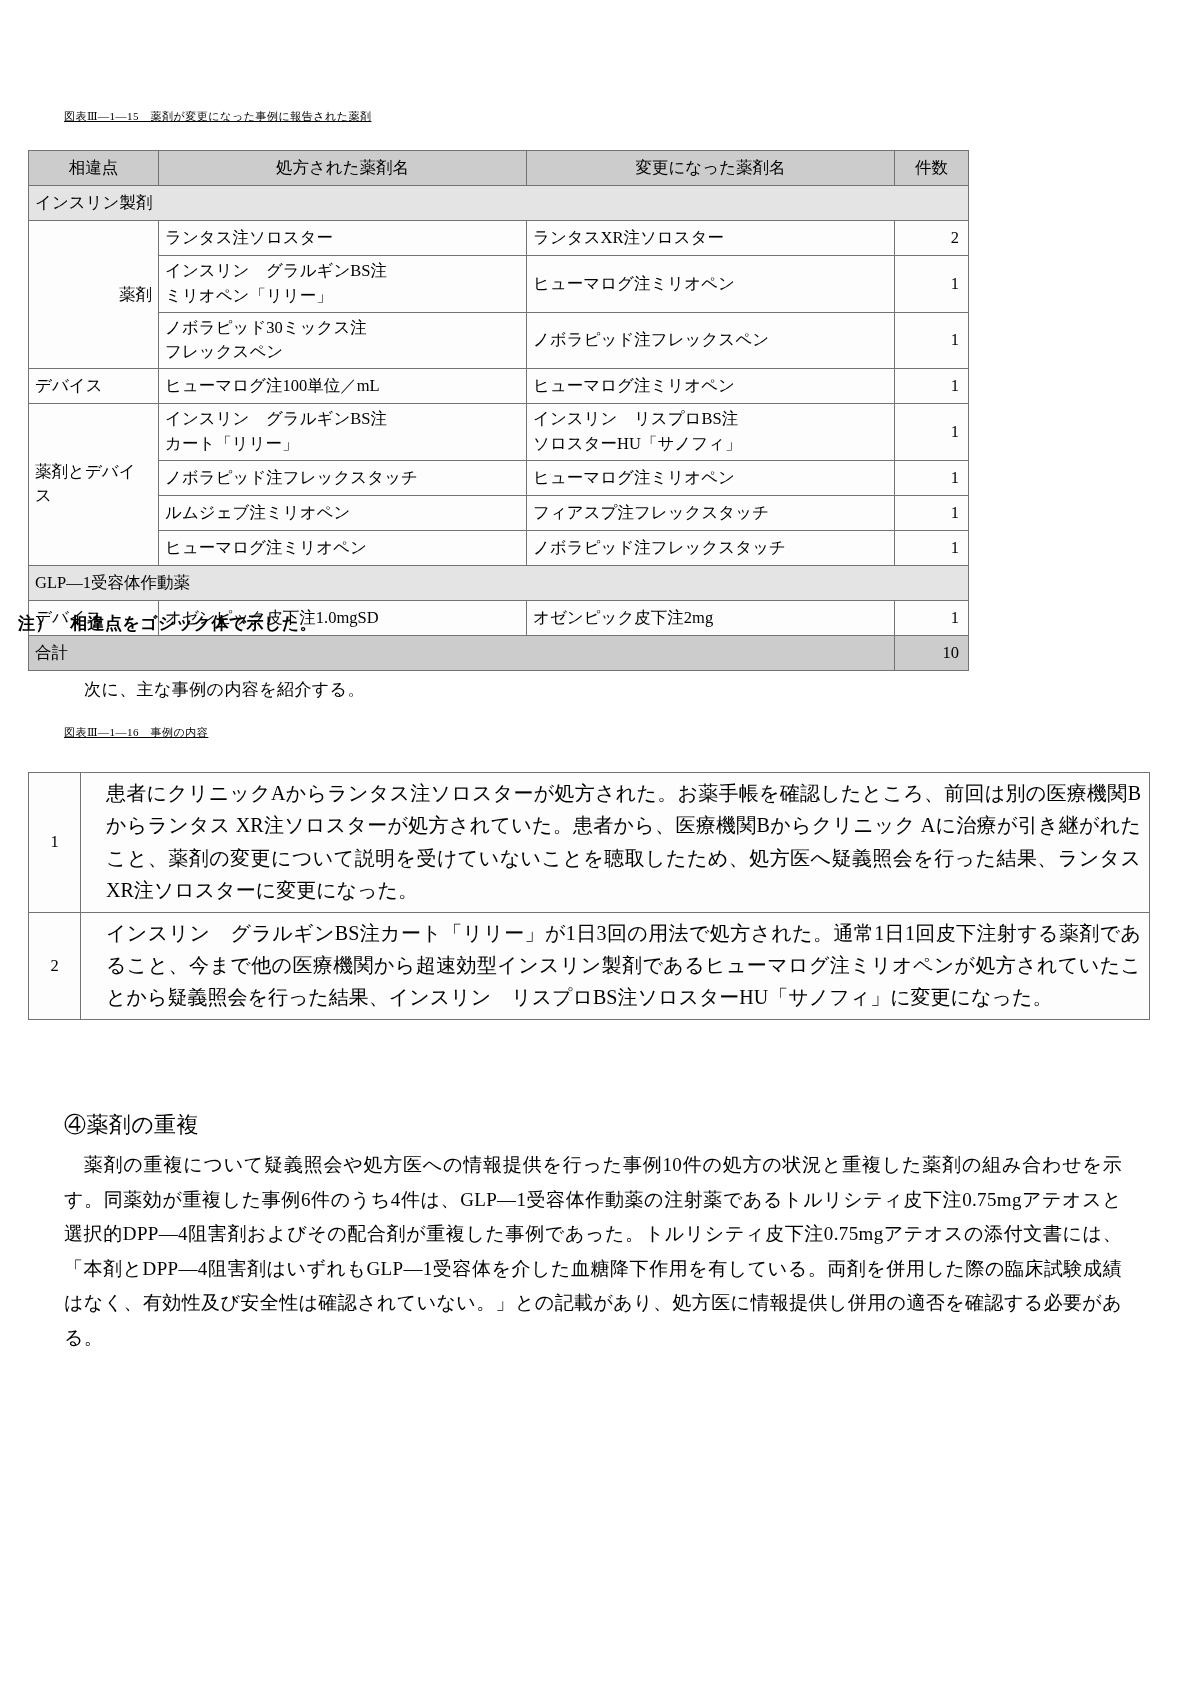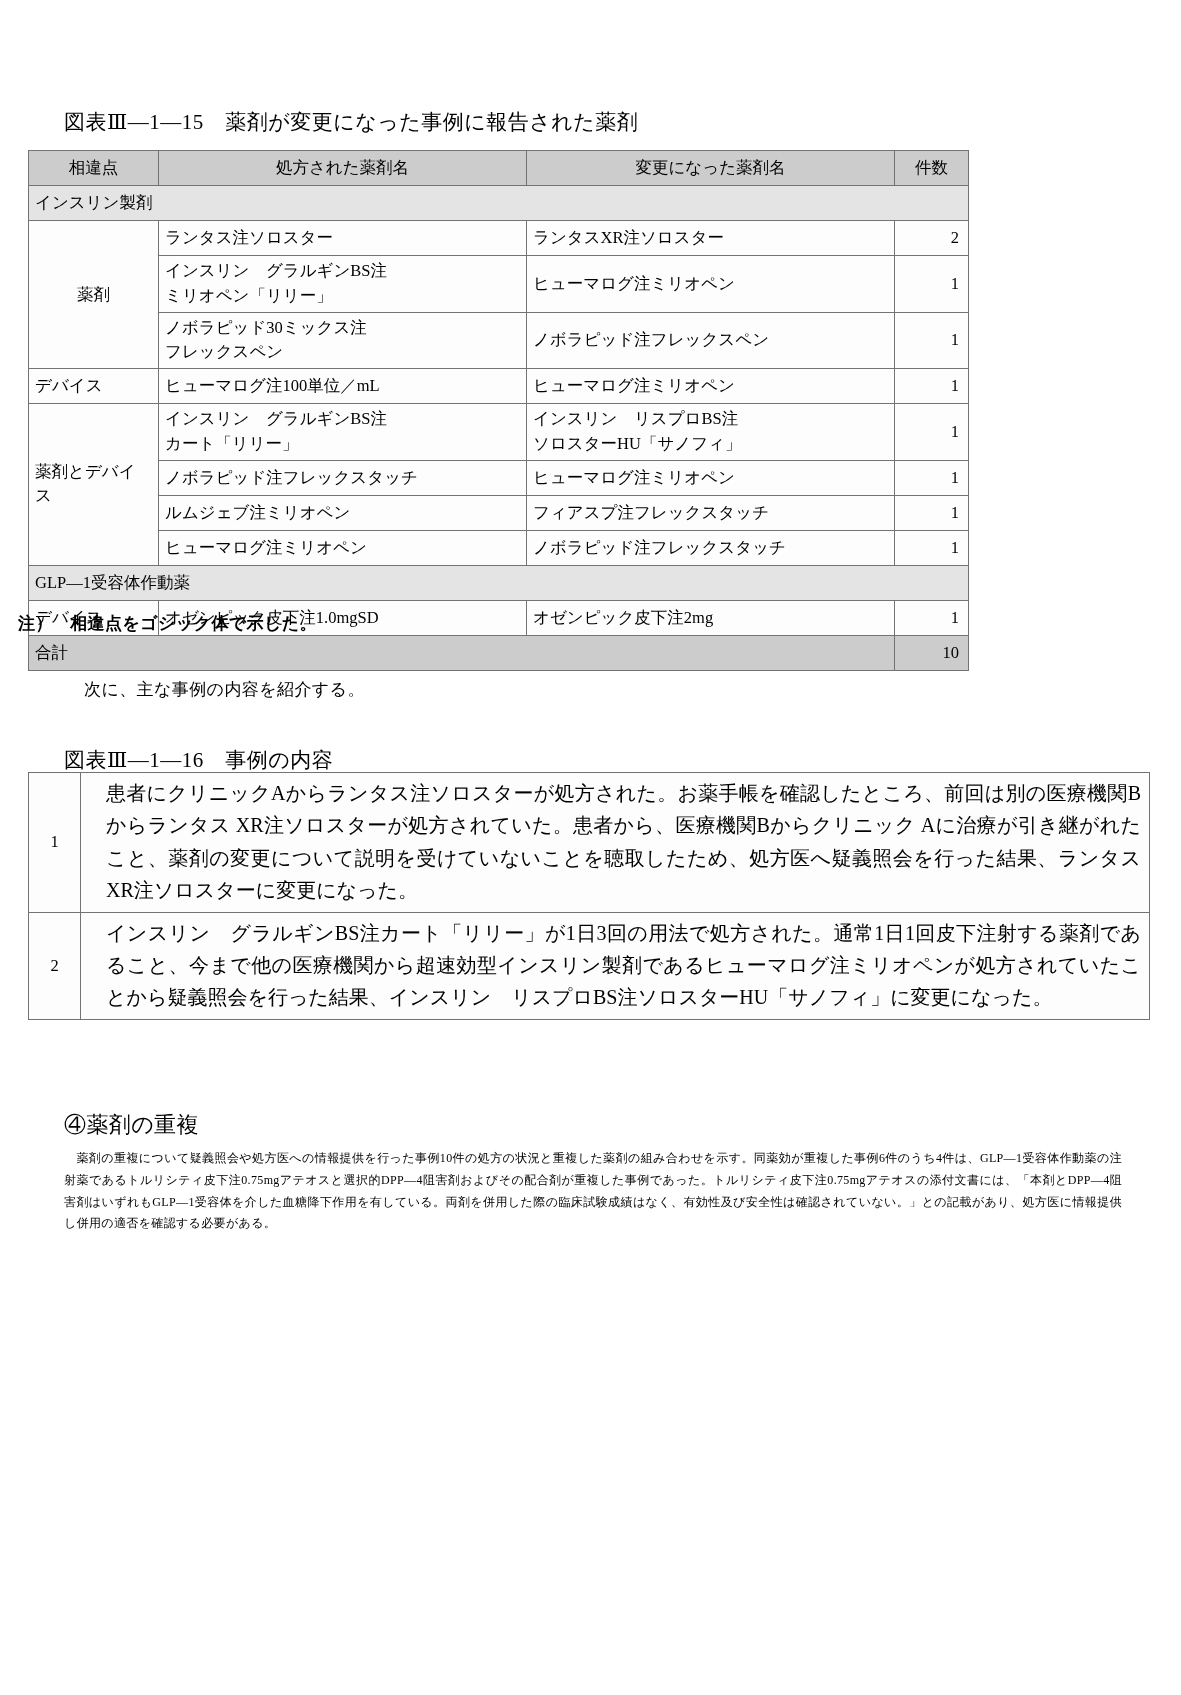--- a/index.html
+++ b/index.html
@@ -19,24 +19,25 @@
     position: absolute;
     left: 0; top: 0;
     width: 1181px;
     height: 1695px;
     padding: 0;
   }
 
   
   .fig-caption {
     position: absolute;
-    font-size: 21px;
+    font-size: 11px;
     line-height: 1.2;
     letter-spacing: 0.5px;
     white-space: nowrap;
+    text-decoration: underline;
   }
 
   
   table {
     border-collapse: collapse;
     position: absolute;
     table-layout: fixed;
   }
   table td, table th {
     border: 1px solid #737373;
@@ -56,21 +57,21 @@
     text-align: left;
   }
   .total-cell {
     background: #cccccc !important;
     text-align: left;
   }
   .num {
     text-align: right;
     padding-right: 9px;
   }
-  .ctr { text-align: center; }
+  .ctr { text-align: right; }
   .lft { text-align: left; }
 
   
   #table-changed-drugs {
     left: 28px;
     top: 150px;
     width: 940px;
   }
   #table-changed-drugs td {
     height: 28px;
@@ -115,21 +116,21 @@
   }
 
   
   .section-heading {
     position: absolute;
     font-size: 22px;
     letter-spacing: 0.4px;
   }
   .para {
     position: absolute;
-    font-size: 12px;
+    font-size: 19px;
     line-height: 1.82;
     letter-spacing: 0.35px;
     text-align: justify;
     text-justify: inter-character;
     font-family: Liberation Serif, serif;
   }
 </style>
 </head>
 <body>
 
@@ -216,21 +217,21 @@
         <td class="total-cell" colspan="3">合計</td>
         <td class="total-cell num">10</td>
       </tr>
     </tbody>
   </table>
 
   <div class="note">注）　相違点をゴシック体で示した。</div>
 
   <div class="body-indent" style="left:84px; top:678px;">次に、主な事例の内容を紹介する。</div>
 
-  <div class="fig-caption" style="left:64px; top:748px;">図表Ⅲ―1―16　事例の内容</div>
+  <div class="fig-caption" style="left:64px; top:726px;">図表Ⅲ―1―16　事例の内容</div>
 
   <table id="table-case-contents">
     <colgroup>
       <col class="c-no">
         <col>
     </colgroup>
     <tbody>
       <tr>
         <td class="c-no">1</td>
         <td class="case-body">患者にクリニックAからランタス注ソロスターが処方された。お薬手帳を確認したところ、前回は別の医療機関Bからランタス XR注ソロスターが処方されていた。患者から、医療機関Bからクリニック Aに治療が引き継がれたこと、薬剤の変更について説明を受けていないことを聴取したため、処方医へ疑義照会を行った結果、ランタスXR注ソロスターに変更になった。</td>

